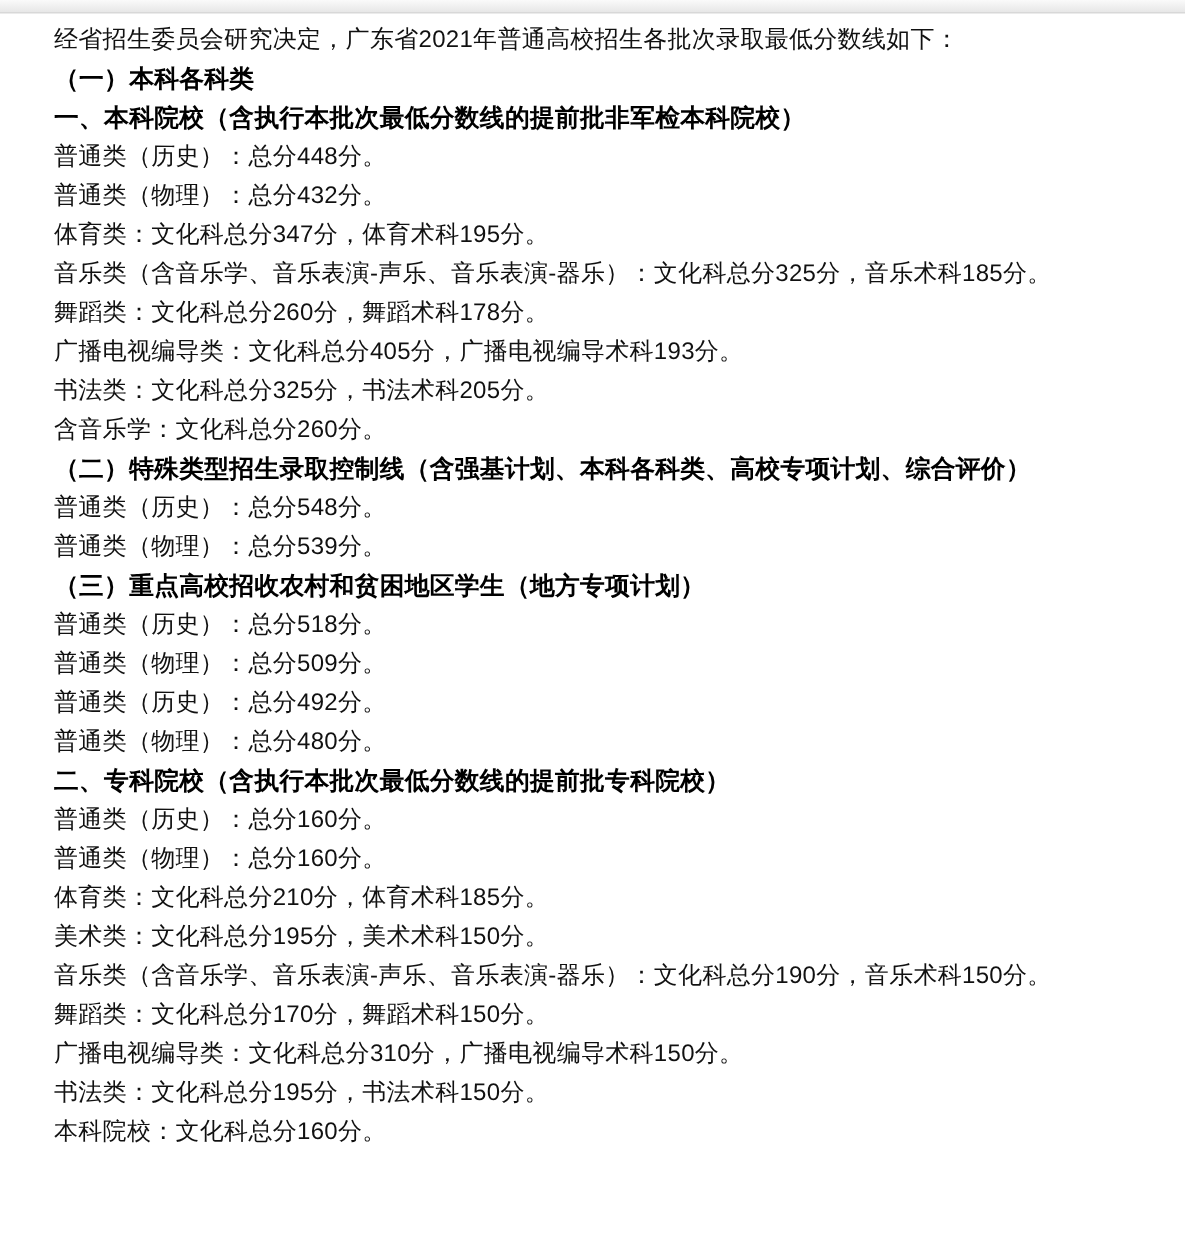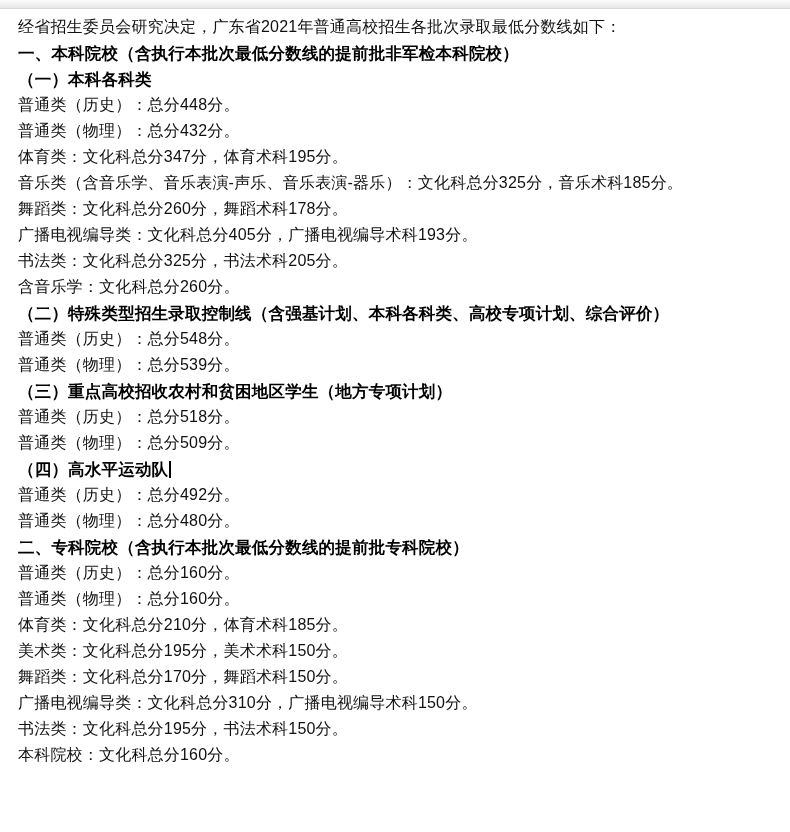--- a/index.html
+++ b/index.html
@@ -13,21 +13,21 @@
     overflow: hidden;
     font-family: "Liberation Sans", sans-serif;
     color: #111111;
   }
   .top-edge {
     height: 8px;
     background: linear-gradient(#fafafa, #e7e7e7);
     border-bottom: 1px solid #d8d8d8;
   }
   .content {
-    padding: 5px 10px 0 18px;
+    padding: 5px 10px 0 36px;
   }
   .line {
     height: 26px;
     line-height: 26px;
     font-size: 16px;
     white-space: nowrap;
     letter-spacing: 0.2px;
   }
   .h-section, .h-sub {
     font-weight: bold;
@@ -42,41 +42,41 @@
     vertical-align: -3px;
     margin-left: 1px;
   }
 </style>
 </head>
 <body>
 
 <div class="top-edge"></div>
 <div class="content">
     <div class="line body-line"><span>经省招生委员会研究决定，广东省2021年普通高校招生各批次录取最低分数线如下：</span></div>
+    <div class="line h-sub"><span>（一）本科各科类</span></div>
     <div class="line h-section"><span>一、本科院校（含执行本批次最低分数线的提前批非军检本科院校）</span></div>
-    <div class="line h-sub"><span>（一）本科各科类</span></div>
     <div class="line body-line"><span>普通类（历史）：总分448分。</span></div>
     <div class="line body-line"><span>普通类（物理）：总分432分。</span></div>
     <div class="line body-line"><span>体育类：文化科总分347分，体育术科195分。</span></div>
     <div class="line body-line"><span>音乐类（含音乐学、音乐表演-声乐、音乐表演-器乐）：文化科总分325分，音乐术科185分。</span></div>
     <div class="line body-line"><span>舞蹈类：文化科总分260分，舞蹈术科178分。</span></div>
     <div class="line body-line"><span>广播电视编导类：文化科总分405分，广播电视编导术科193分。</span></div>
     <div class="line body-line"><span>书法类：文化科总分325分，书法术科205分。</span></div>
     <div class="line body-line"><span>含音乐学：文化科总分260分。</span></div>
     <div class="line h-sub"><span>（二）特殊类型招生录取控制线（含强基计划、本科各科类、高校专项计划、综合评价）</span></div>
     <div class="line body-line"><span>普通类（历史）：总分548分。</span></div>
     <div class="line body-line"><span>普通类（物理）：总分539分。</span></div>
     <div class="line h-sub"><span>（三）重点高校招收农村和贫困地区学生（地方专项计划）</span></div>
     <div class="line body-line"><span>普通类（历史）：总分518分。</span></div>
     <div class="line body-line"><span>普通类（物理）：总分509分。</span></div>
-    <div class="line h-sub"><span>（四）高水平运动队</span><span class="caret"></span></div>
     <div class="line body-line"><span>普通类（历史）：总分492分。</span></div>
     <div class="line body-line"><span>普通类（物理）：总分480分。</span></div>
     <div class="line h-section"><span>二、专科院校（含执行本批次最低分数线的提前批专科院校）</span></div>
     <div class="line body-line"><span>普通类（历史）：总分160分。</span></div>
     <div class="line body-line"><span>普通类（物理）：总分160分。</span></div>
     <div class="line body-line"><span>体育类：文化科总分210分，体育术科185分。</span></div>
     <div class="line body-line"><span>美术类：文化科总分195分，美术术科150分。</span></div>
+    <div class="line body-line"><span>音乐类（含音乐学、音乐表演-声乐、音乐表演-器乐）：文化科总分190分，音乐术科150分。</span></div>
     <div class="line body-line"><span>舞蹈类：文化科总分170分，舞蹈术科150分。</span></div>
     <div class="line body-line"><span>广播电视编导类：文化科总分310分，广播电视编导术科150分。</span></div>
     <div class="line body-line"><span>书法类：文化科总分195分，书法术科150分。</span></div>
     <div class="line body-line"><span>本科院校：文化科总分160分。</span></div>
   </div>
 
 </body></html>

